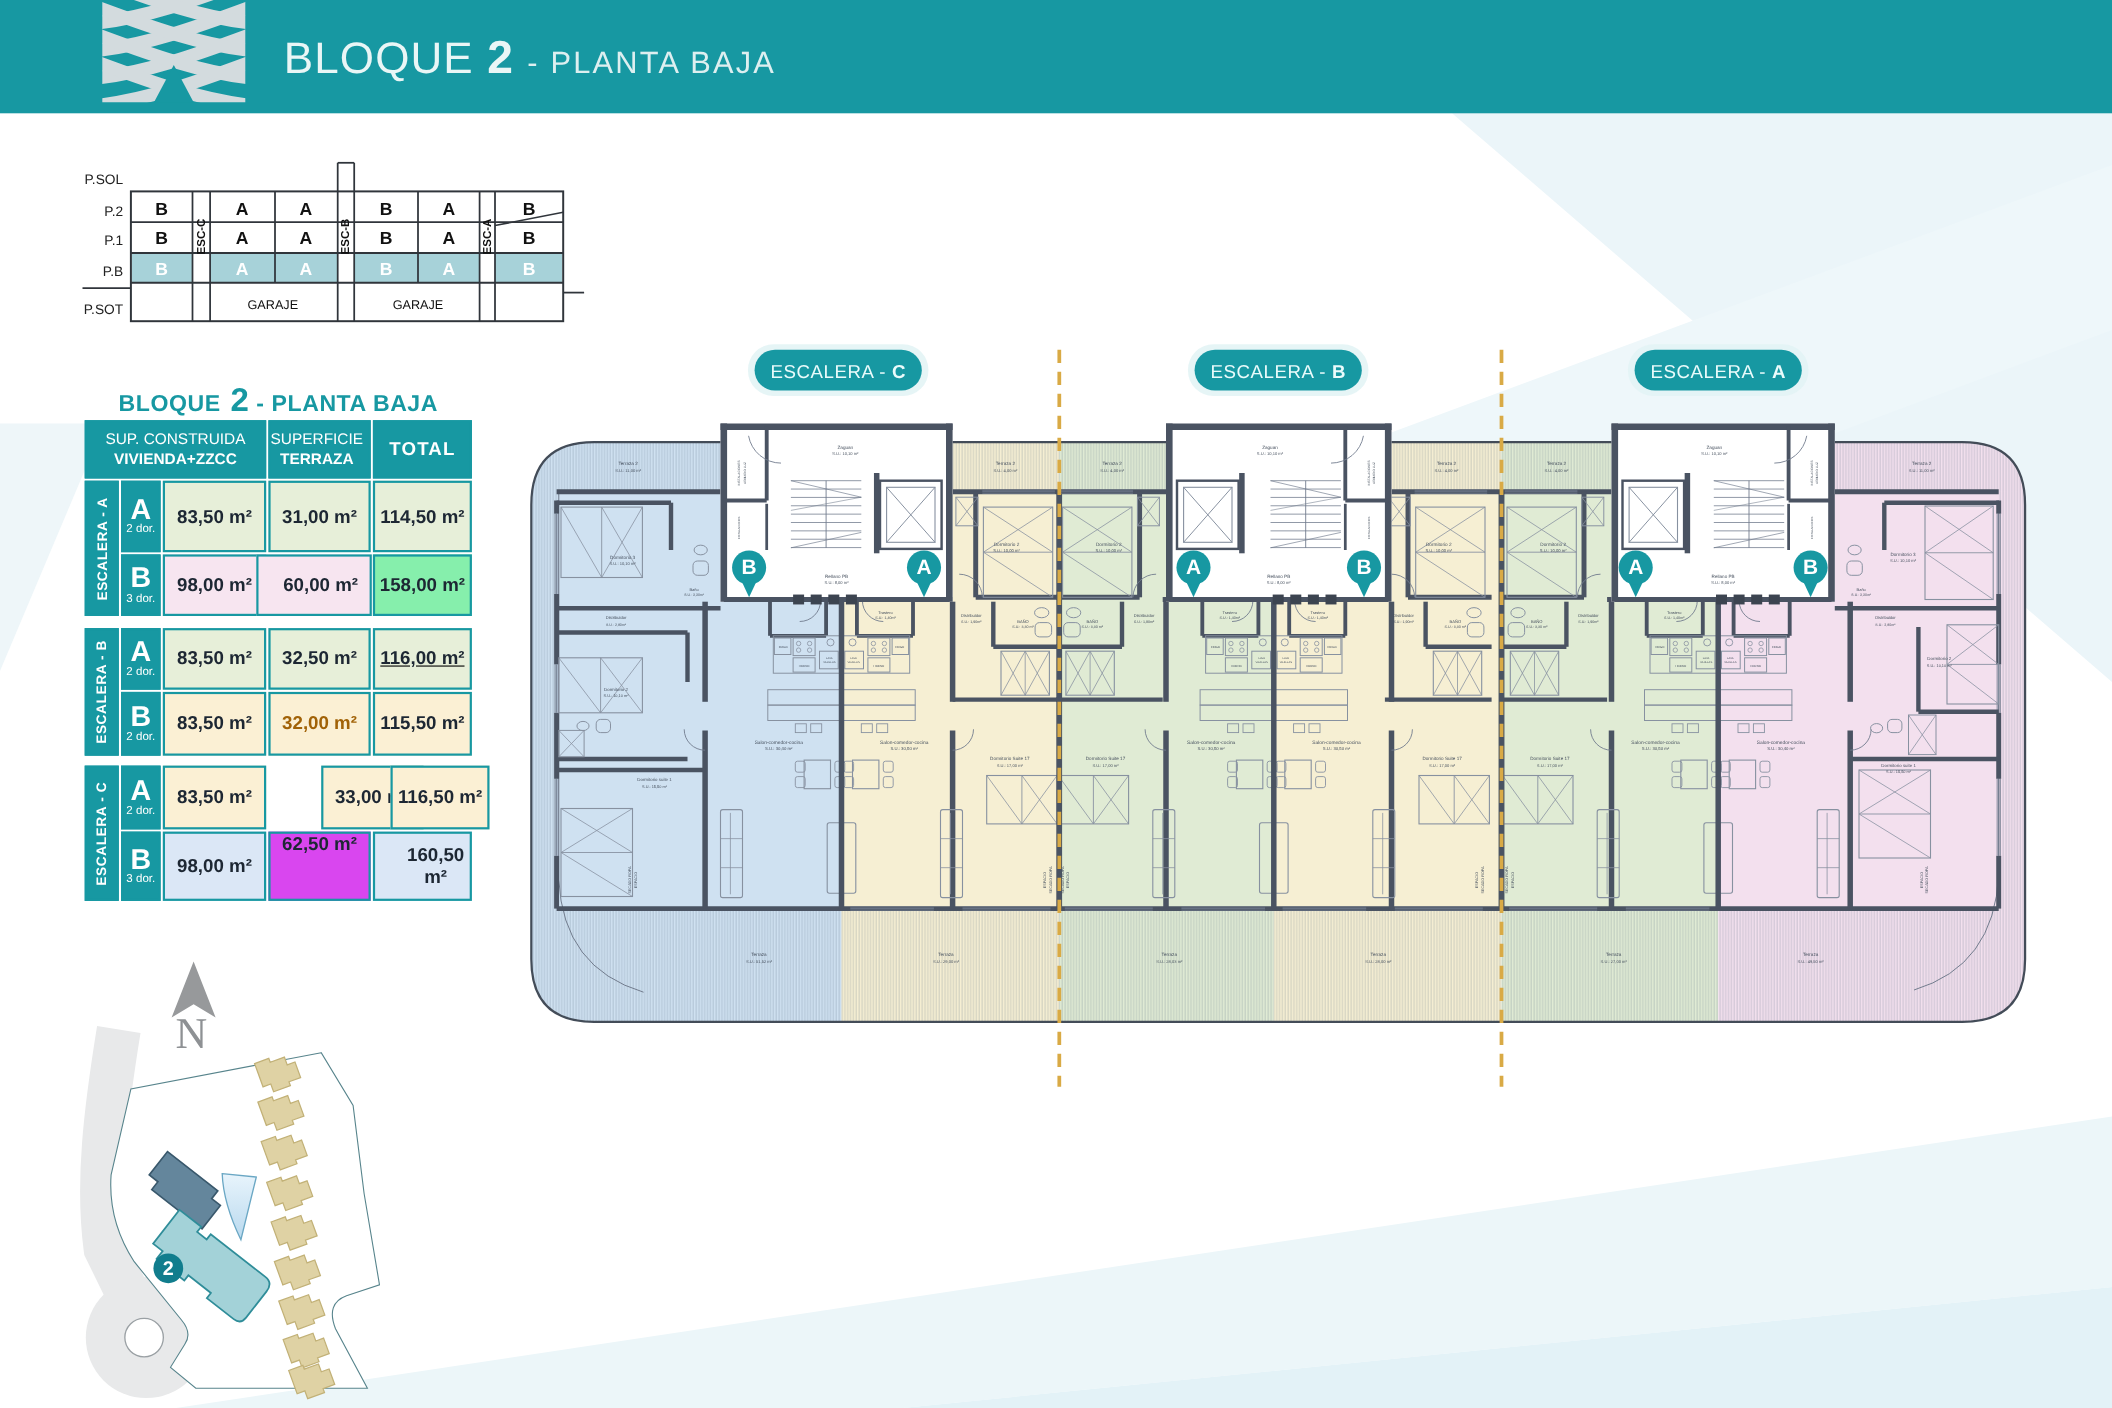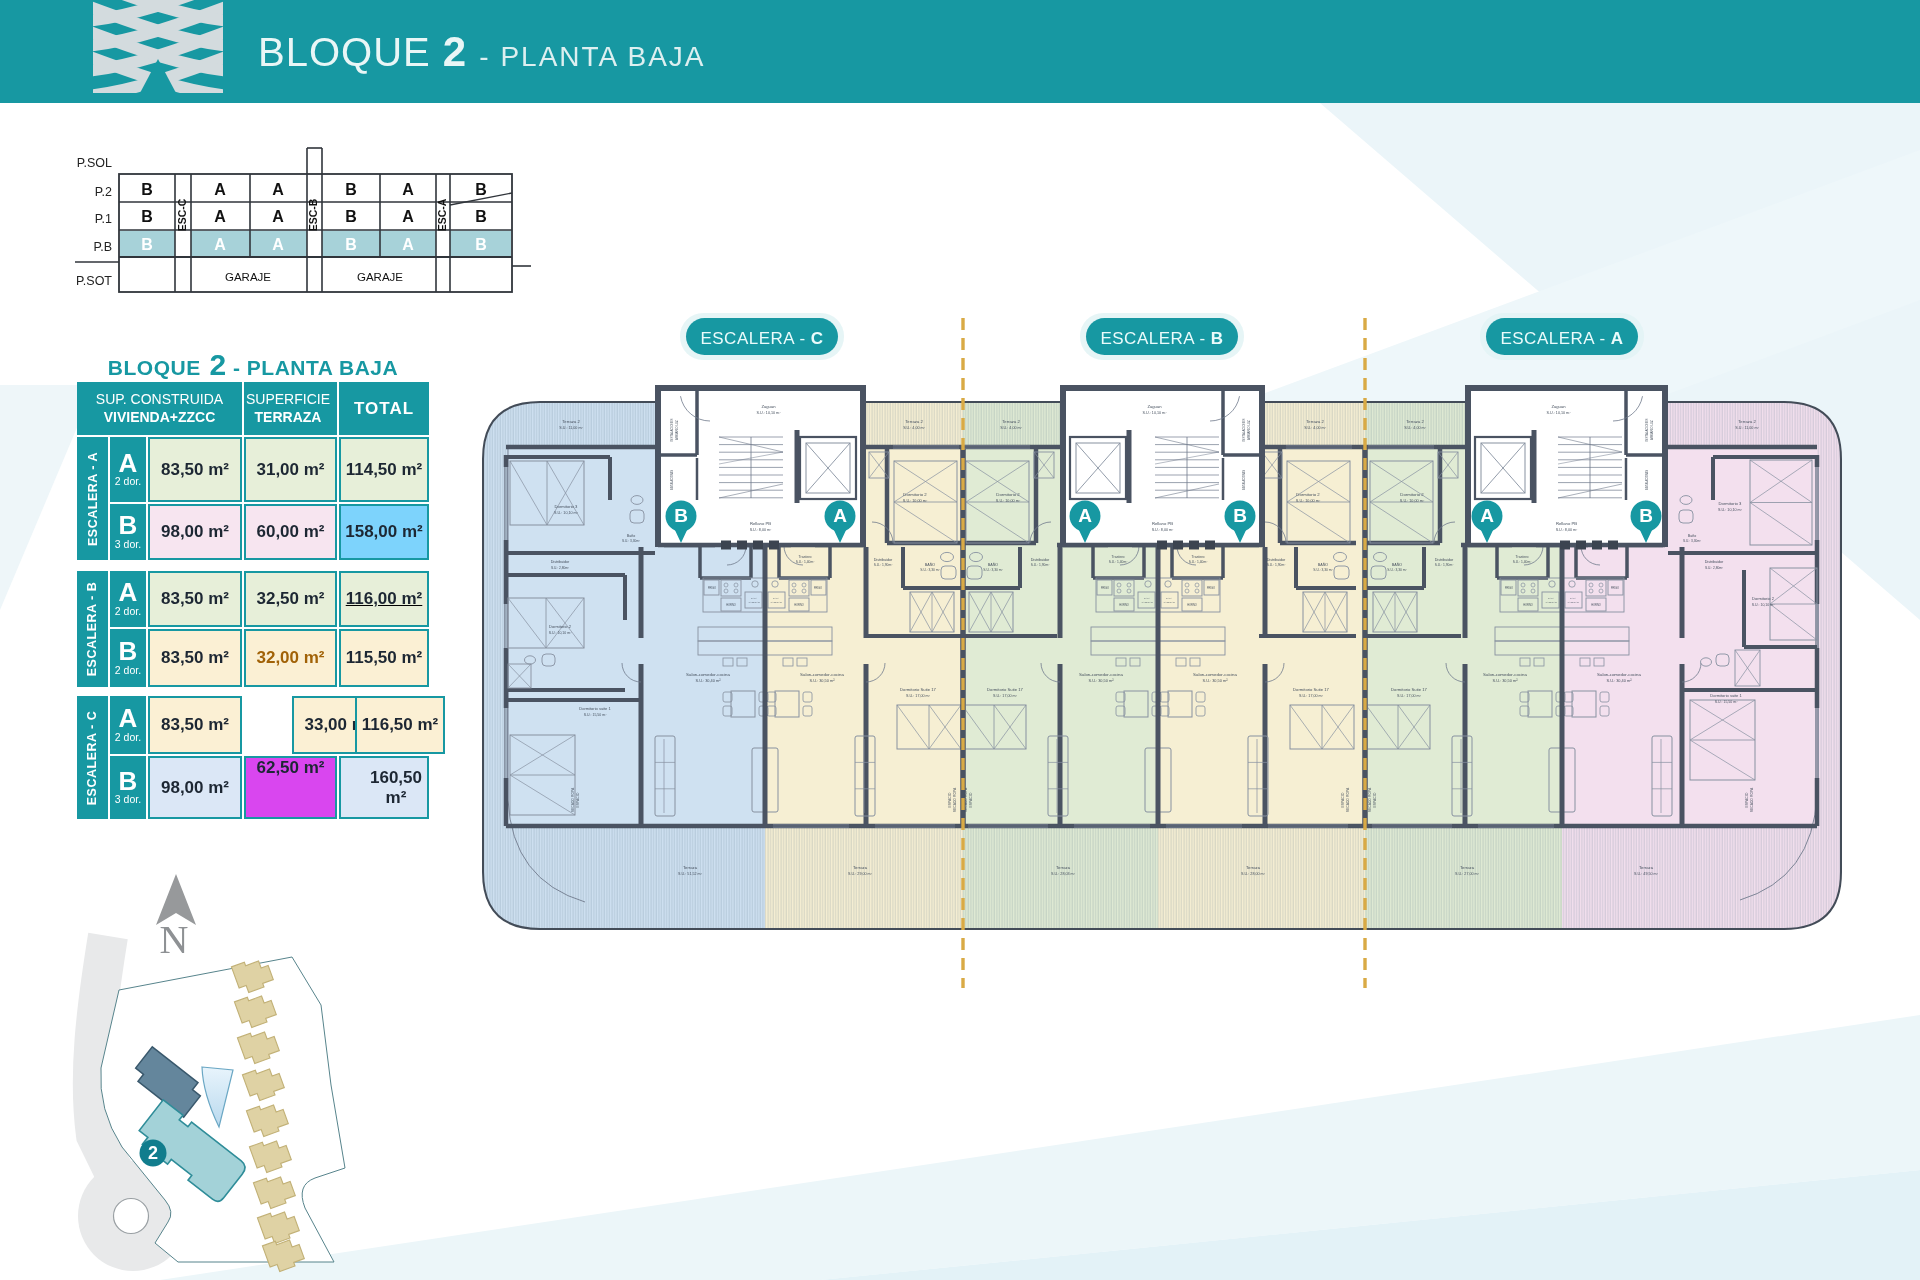--- a/index.html
+++ b/index.html
@@ -911,24 +911,24 @@
 <div style="position:absolute;left:339px;top:437px;width:86px;height:61px;background:#e7efd9;border:2px solid #1798a2;display:flex;align-items:center;justify-content:center;flex-direction:column;text-align:center;">
     <div style="font-size:17px;color:#1d2733;font-weight:bold;">114,50 m²</div>
   </div>
 <div style="position:absolute;left:110px;top:504px;width:32px;height:52px;background:#1798a2;border:2px solid #1798a2;display:flex;align-items:center;justify-content:center;flex-direction:column;text-align:center;">
     <div style="font-size:26px;color:#fff;font-weight:bold;line-height:0.9;">B</div>
     <div style="font-size:10.5px;color:#fff;">3 dor.</div>
   </div>
 <div style="position:absolute;left:148px;top:504px;width:90px;height:52px;background:#f7e5f0;border:2px solid #1798a2;display:flex;align-items:center;justify-content:center;flex-direction:column;text-align:center;">
     <div style="font-size:17px;color:#1d2733;font-weight:bold;">98,00 m²</div>
   </div>
-<div style="position:absolute;left:244px;top:504px;width:89px;height:52px;background:#f7e5f0;border:2px solid #1798a2;display:flex;align-items:center;justify-content:center;flex-direction:column;text-align:center;">
+<div style="position:absolute;left:233px;top:504px;width:89px;height:52px;background:#f7e5f0;border:2px solid #1798a2;display:flex;align-items:center;justify-content:center;flex-direction:column;text-align:center;padding-left:12px;">
     <div style="font-size:17px;color:#1d2733;font-weight:bold;">60,00 m²</div>
   </div>
-<div style="position:absolute;left:339px;top:504px;width:86px;height:52px;background:#7dd3fc;border:2px solid #1798a2;display:flex;align-items:center;justify-content:center;flex-direction:column;text-align:center;">
+<div style="position:absolute;left:339px;top:504px;width:86px;height:52px;background:#86efac;border:2px solid #1798a2;display:flex;align-items:center;justify-content:center;flex-direction:column;text-align:center;">
     <div style="font-size:17px;color:#1d2733;font-weight:bold;">158,00 m²</div>
   </div>
 <div style="position:absolute;left:110px;top:571px;width:32px;height:52px;background:#1798a2;border:2px solid #1798a2;display:flex;align-items:center;justify-content:center;flex-direction:column;text-align:center;">
     <div style="font-size:26px;color:#fff;font-weight:bold;line-height:0.9;">A</div>
     <div style="font-size:10.5px;color:#fff;">2 dor.</div>
   </div>
 <div style="position:absolute;left:148px;top:571px;width:90px;height:52px;background:#e7efd9;border:2px solid #1798a2;display:flex;align-items:center;justify-content:center;flex-direction:column;text-align:center;">
     <div style="font-size:17px;color:#1d2733;font-weight:bold;">83,50 m²</div>
   </div>
 <div style="position:absolute;left:244px;top:571px;width:89px;height:52px;background:#e7efd9;border:2px solid #1798a2;display:flex;align-items:center;justify-content:center;flex-direction:column;text-align:center;">

